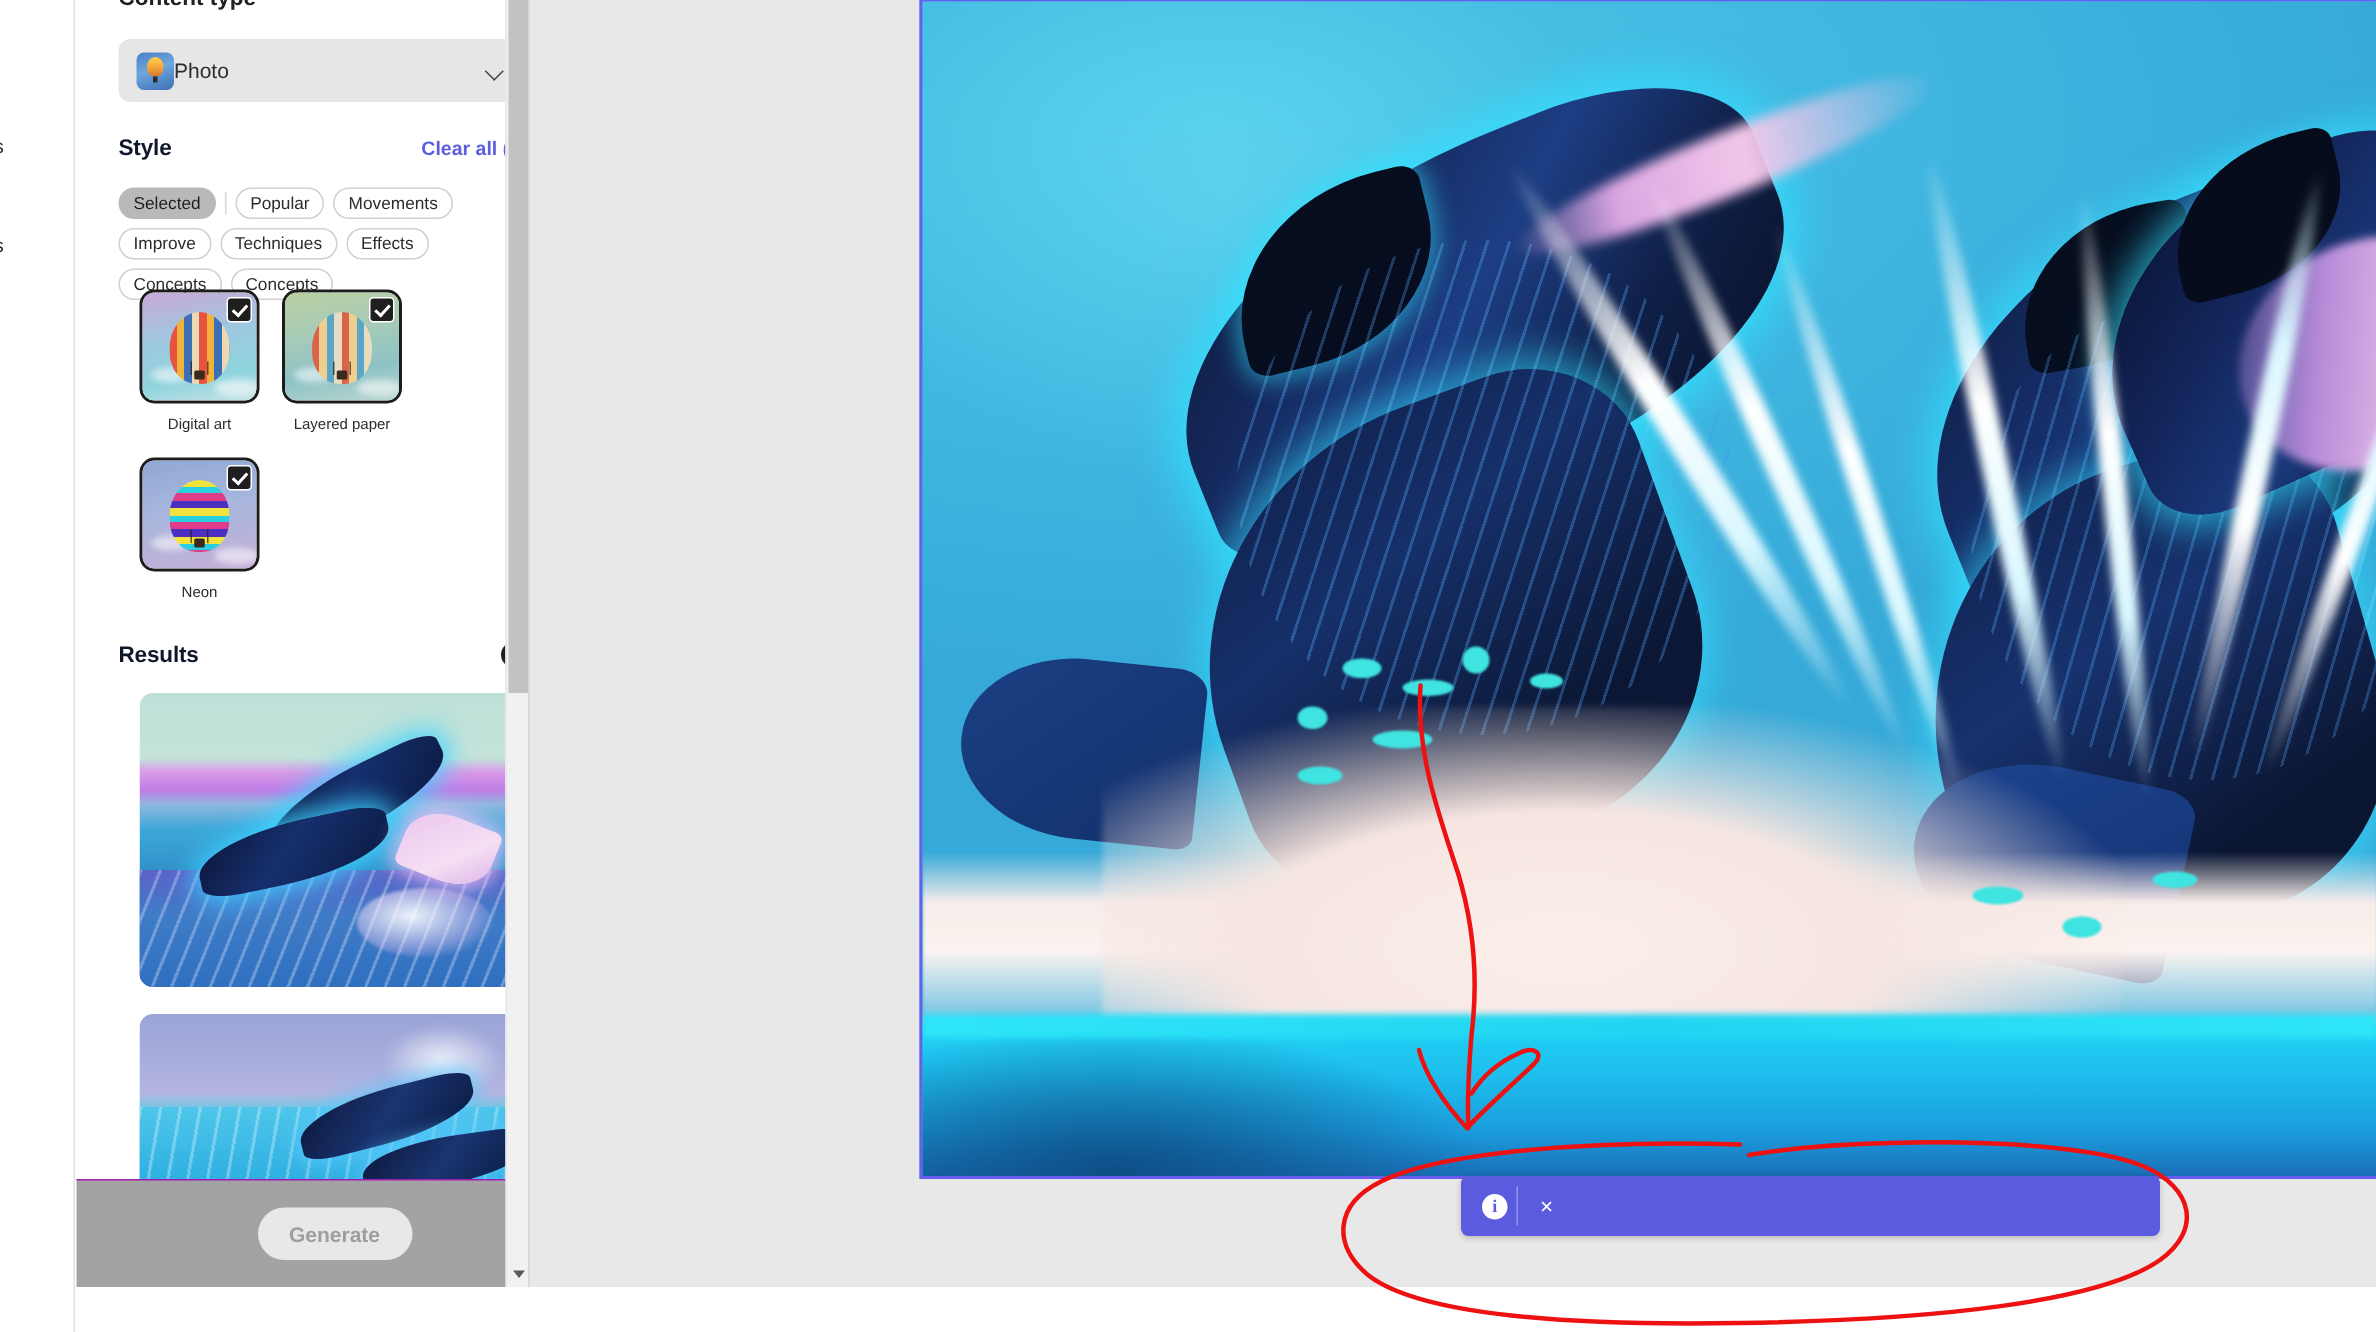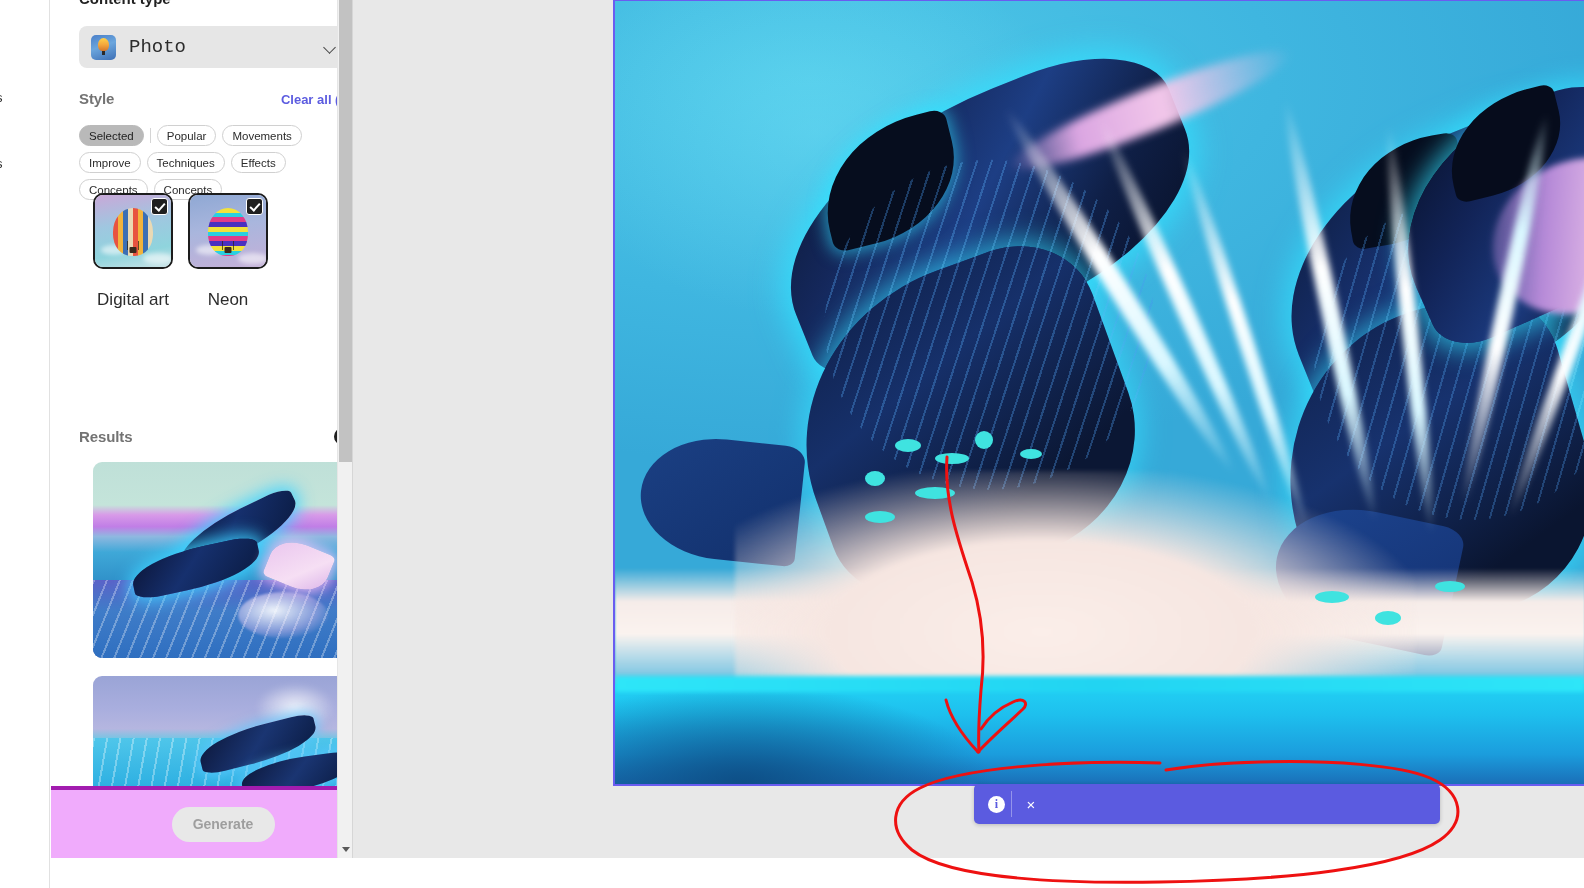--- a/index.html
+++ b/index.html
@@ -40,21 +40,21 @@
     position: absolute;
     left: 51px; top: 0;
     width: 286px; height: 858px;
     background: #ffffff;
     overflow: hidden;
   }
 
   .section-title {
     font-size: 15px;
     font-weight: 700;
-    color: #737373;
+    color: #0f172a;
     margin: 0;
     letter-spacing: -0.1px;
   }
   .content-type-title {
     position: absolute; left: 28px; top: -10px;
     font-size: 15px; font-weight: 700; color: #222;
   }
 
   
   .ct-select {
@@ -85,25 +85,23 @@
     background: linear-gradient(180deg,#ffd24a 0%,#f2a43b 55%,#d4762a 100%);
   }
   .ct-thumb::after {
     content: "";
     position: absolute;
     left: 11px; top: 16px;
     width: 3px; height: 4px;
     background: #2a2a2a;
   }
   .ct-label {
-    font-size: 19px;
+    font-size: 14px;
     color: #2c2c2c;
-    margin-left: 13px;
     flex: 1;
-    font-family: Liberation Mono, monospace;
   }
   .chev {
     width: 13px; height: 8px;
     position: relative;
     margin-right: 2px;
   }
   .chev::before {
     content:"";
     position:absolute; left:1px; top:0;
     width:8px; height:8px;
@@ -174,22 +172,22 @@
   .style-cell { width: 80px; }
   .style-img {
     position: relative;
     width: 80px; height: 76px;
     border-radius: 10px;
     border: 2px solid #1c1c1c;
     overflow: hidden;
     cursor: pointer;
   }
   .style-cap {
-    margin-top: 21px;
-    font-size: 17px;
+    margin-top: 9px;
+    font-size: 10px;
     color: #2c2c2c;
     text-align: center;
     white-space: nowrap;
   }
   .check {
     position: absolute;
     right: 3px; top: 3px;
     width: 17px; height: 17px;
     background: #1f1f1f;
     border-radius: 3px;
@@ -274,22 +272,22 @@
     cursor: pointer;
   }
   #res1 { top: 462px; height: 196px; }
   #res2 { top: 676px; height: 110px; border-radius: 9px 9px 0 0; }
 
   
   .gen-bar {
     position: absolute;
     left: 51px; top: 786px;
     width: 344px; height: 72px;
-    background: #f0abfc;
-    border-top: 4px solid #a21caf;
+    background: #a3a3a3;
+    border-top: 1px solid #a21caf;
     display: flex; align-items: center; justify-content: center;
   }
   .gen-btn {
     width: 103px; height: 35px;
     border-radius: 18px;
     background: #e8e8e8;
     border: none;
     color: #9e9e9e;
     font-size: 14px;
     font-weight: 700;
@@ -489,20 +487,36 @@
               <div class="cord"></div>
               <div class="basket"></div>
             </div>
             <span class="check"></span>
           </div>
           <div class="style-cap">Digital art</div>
         </div>
         <div class="style-cell">
           <div class="style-img">
             <div class="bal">
+              <div class="sky sky-c"></div>
+              <div class="cloud" style="left:6px;top:50px;width:26px;height:10px;"></div>
+              <div class="cloud" style="left:48px;top:58px;width:30px;height:11px;"></div>
+              <div class="env">
+                <div style="position:absolute;inset:0;" class="stripes-c"></div>
+              </div>
+              <div class="cord"></div>
+              <div class="basket"></div>
+            </div>
+            <span class="check"></span>
+          </div>
+          <div class="style-cap">Layered paper</div>
+        </div>
+        <div class="style-cell">
+          <div class="style-img">
+            <div class="bal">
               <div class="sky sky-d"></div>
               <div class="cloud" style="left:6px;top:50px;width:26px;height:10px;"></div>
               <div class="cloud" style="left:48px;top:58px;width:30px;height:11px;"></div>
               <div class="env">
                 <div style="position:absolute;inset:0;" class="stripes-d"></div>
               </div>
               <div class="cord"></div>
               <div class="basket"></div>
             </div>
             <span class="check"></span>

